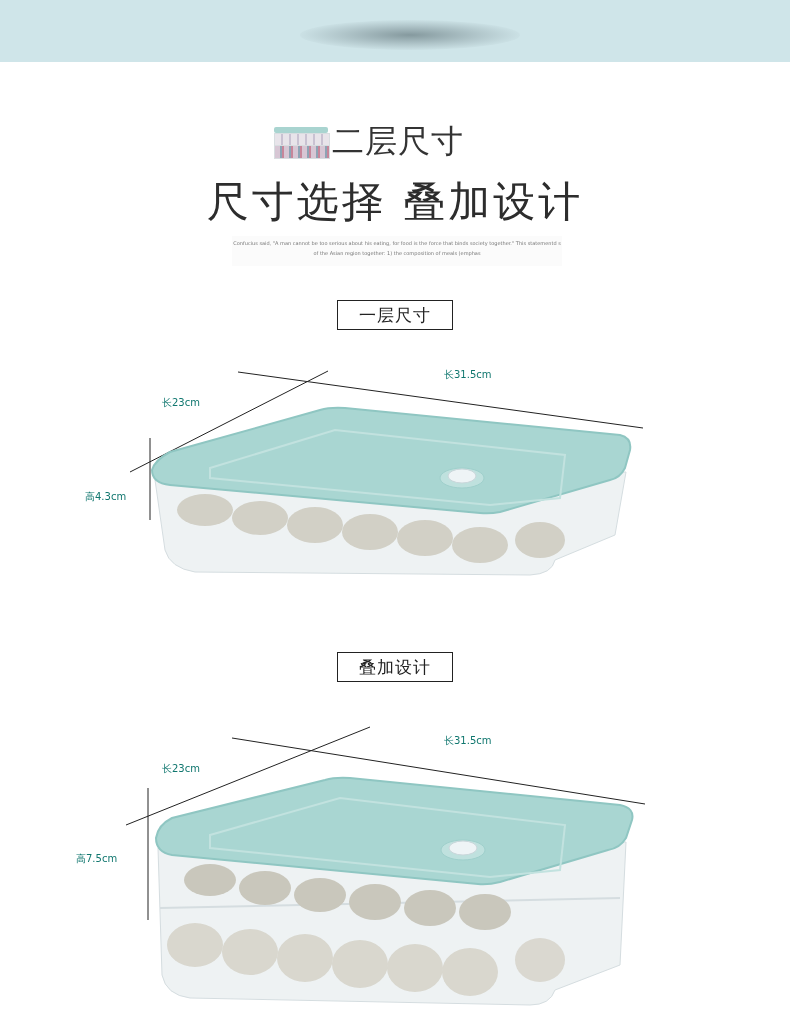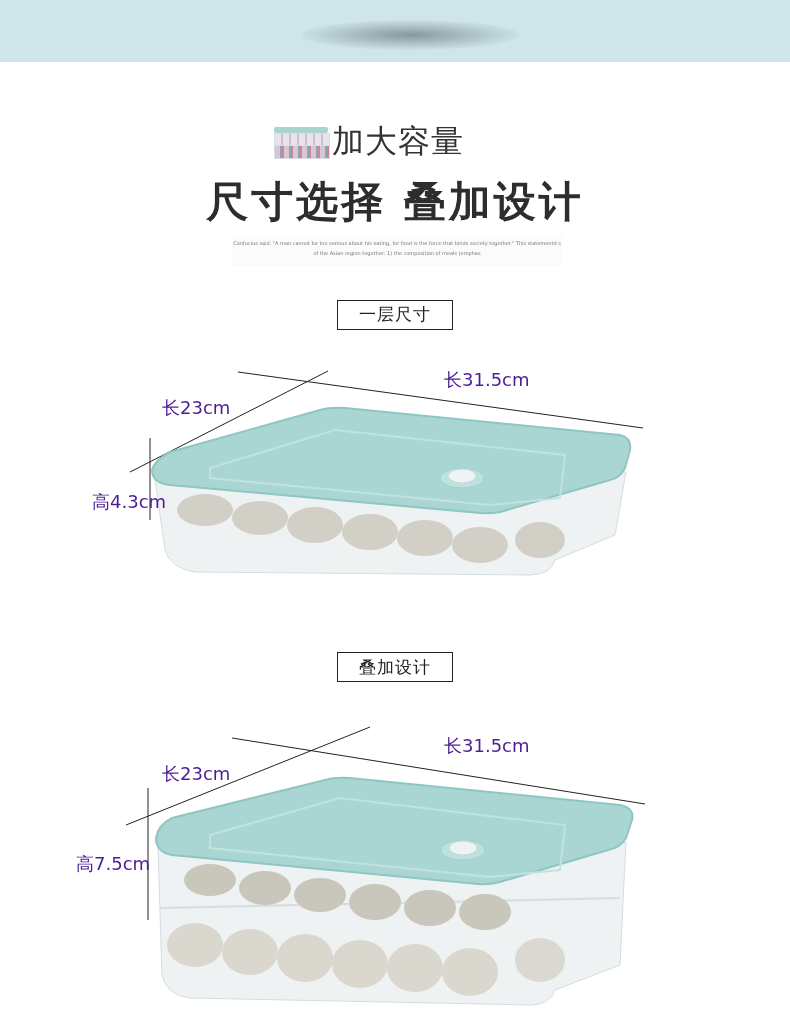--- a/index.html
+++ b/index.html
@@ -5,47 +5,47 @@
   html, body { margin:0; padding:0; }
   body { width:790px; height:1016px; background:#ffffff; position:relative; overflow:hidden; font-family:"DejaVu Sans", sans-serif; color:#333; }
   .topband { position:absolute; left:0; top:0; width:790px; height:62px; background:#cfe5e9; }
   .topband .shadow { position:absolute; left:300px; top:20px; width:220px; height:30px; border-radius:50%; background:radial-gradient(ellipse at center, rgba(120,140,145,0.85) 0%, rgba(150,170,175,0.5) 45%, rgba(207,229,233,0) 75%); }
   .subhead { position:absolute; left:272px; top:120px; height:44px; display:flex; align-items:center; }
   .mini-box { width:58px; height:38px; position:relative; margin-right:2px; }
   .mini-box .lid { position:absolute; left:2px; top:4px; width:54px; height:6px; background:#a9d4d0; border-radius:2px; }
   .mini-box .l1 { position:absolute; left:2px; top:10px; width:54px; height:11px; background:repeating-linear-gradient(90deg,#e8e4ea 0 6px,#c9c2d2 6px 8px); border:1px solid #d8dde0; }
   .mini-box .l2 { position:absolute; left:2px; top:22px; width:54px; height:12px; background:repeating-linear-gradient(90deg,#d7c6d4 0 5px,#8da4b5 5px 7px,#c7869a 7px 9px); border:1px solid #d8dde0; }
   .subhead-title { font-size:32px; color:#333; letter-spacing:1px; font-weight:normal; }
-  .main-title { position:absolute; left:0; width:790px; top:174px; text-align:center; font-size:42px; font-weight:bold; color:#2d2d2d; letter-spacing:3px; }
+  .main-title { position:absolute; left:0; width:790px; top:174px; text-align:center; font-size:42px; font-weight:normal; color:#2d2d2d; letter-spacing:3px; }
   .quote { position:absolute; left:232px; width:330px; top:236px; text-align:center; font-size:5px; line-height:10px; color:#777; background:#fbfbfb; padding:2px 0 8px; }
   .size-label { position:absolute; border:1.5px solid #222; background:#fff; width:114px; height:28px; line-height:28px; text-align:center; font-size:17px; color:#222; letter-spacing:1px; }
-  .dim { position:absolute; font-size:18px; color:#4c1d95; white-space:nowrap; }
+  .dim { position:absolute; font-size:10px; color:#0f766e; white-space:nowrap; }
   .box-wrap { position:absolute; }
   svg { display:block; }
 </style>
 </head>
 <body>
 
 <div class="topband">
   <div class="shadow"></div>
 </div>
 
 <div class="subhead">
   <div class="mini-box">
     <div class="lid"></div>
       <div class="l1"></div>
       <div class="l2"></div>
   </div>
-  <span class="subhead-title">加大容量</span>
+  <span class="subhead-title">二层尺寸</span>
 </div>
 
 <div class="main-title">尺寸选择  叠加设计</div>
 <div class="quote">Confucius said, "A man cannot be too serious about his eating, for food is the force that binds society together." This statementd s of the Asian region together: 1) the composition of meals (emphas</div>
 
-<div class="size-label" style="left:337px;top:300px;font-family:Liberation Serif, serif;">一层尺寸</div>
+<div class="size-label" style="left:337px;top:300px;">一层尺寸</div>
 
 <div class="box-wrap" style="left:60px;top:360px;">
   <svg width="600" height="230" viewBox="0 0 600 230">
     <line x1="178" y1="12" x2="583" y2="68" stroke="#222" stroke-width="1"></line>
     <line x1="268" y1="11" x2="70" y2="112" stroke="#222" stroke-width="1"></line>
     <line x1="90" y1="78" x2="90" y2="160" stroke="#222" stroke-width="1"></line>
 
     <path d="M95 120 L105 190 Q110 208 135 212 L470 215 Q492 214 495 200 L555 175 L566 112 Z" fill="#eef2f3" stroke="#d5dde0"></path>
     <g fill="#cfcdc2" opacity="0.9">
       <ellipse cx="145" cy="150" rx="28" ry="16"></ellipse>
@@ -58,21 +58,21 @@
     </g>
 
     <path d="M92 110 Q95 100 110 92 L260 50 Q270 47 285 48 L560 75 Q572 78 570 90 L565 108 Q560 118 550 120 L440 152 Q430 154 420 153 L110 125 Q92 123 92 110 Z" fill="#a9d6d2" stroke="#8fc6c2" stroke-width="2"></path>
     <path d="M150 108 L275 70 L505 95 L500 138 L430 145 L150 118 Z" fill="none" stroke="#c2e2df" stroke-width="2"></path>
     <ellipse cx="402" cy="118" rx="22" ry="10" fill="#bfe1de" stroke="#9fd0cc"></ellipse>
     <ellipse cx="402" cy="116" rx="14" ry="7" fill="#eef4f6" stroke="#c9d6da"></ellipse>
   </svg>
 </div>
 <div class="dim" style="left:444px;top:368px;">长31.5cm</div>
 <div class="dim" style="left:162px;top:396px;">长23cm</div>
-<div class="dim" style="left:92px;top:490px;">高4.3cm</div>
+<div class="dim" style="left:85px;top:490px;">高4.3cm</div>
 
 <div class="size-label" style="left:337px;top:652px;">叠加设计</div>
 
 <div class="box-wrap" style="left:60px;top:720px;">
   <svg width="600" height="290" viewBox="0 0 600 290">
     <line x1="172" y1="18" x2="585" y2="84" stroke="#222" stroke-width="1"></line>
     <line x1="310" y1="7" x2="66" y2="105" stroke="#222" stroke-width="1"></line>
     <line x1="88" y1="68" x2="88" y2="200" stroke="#222" stroke-width="1"></line>
 
     <path d="M98 128 L102 255 Q106 275 130 278 L470 285 Q490 285 495 270 L560 245 L566 122 Z" fill="#eef2f3" stroke="#d5dde0"></path>

